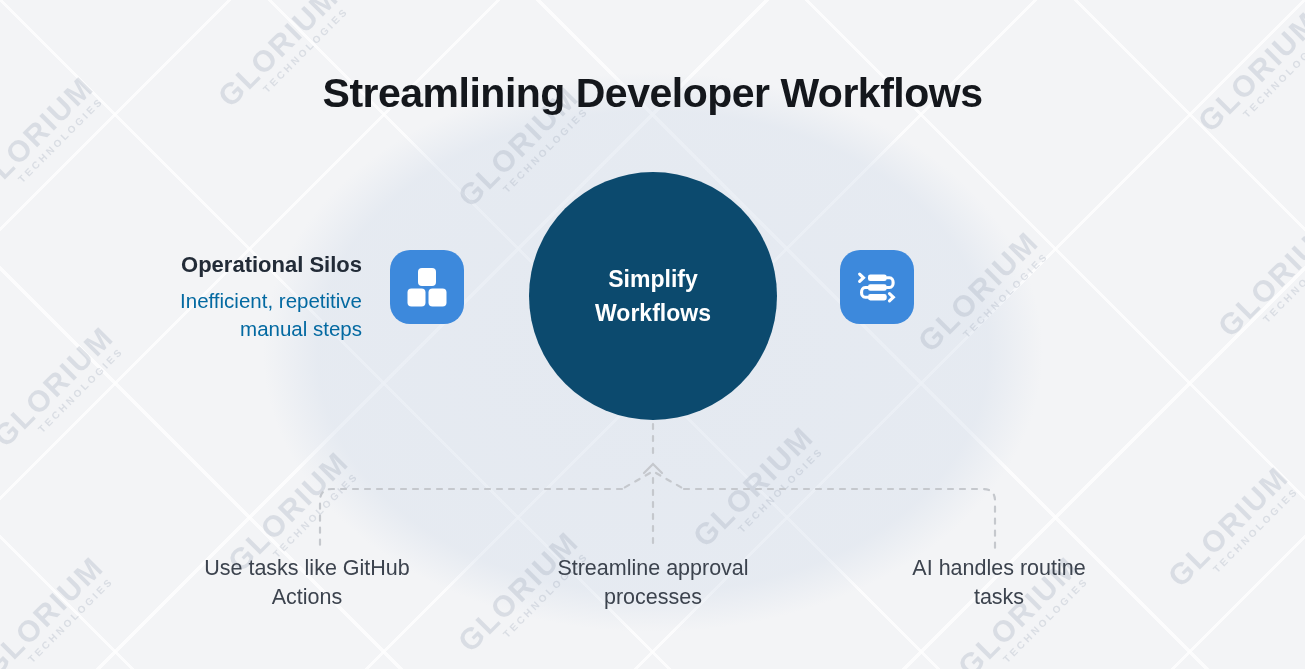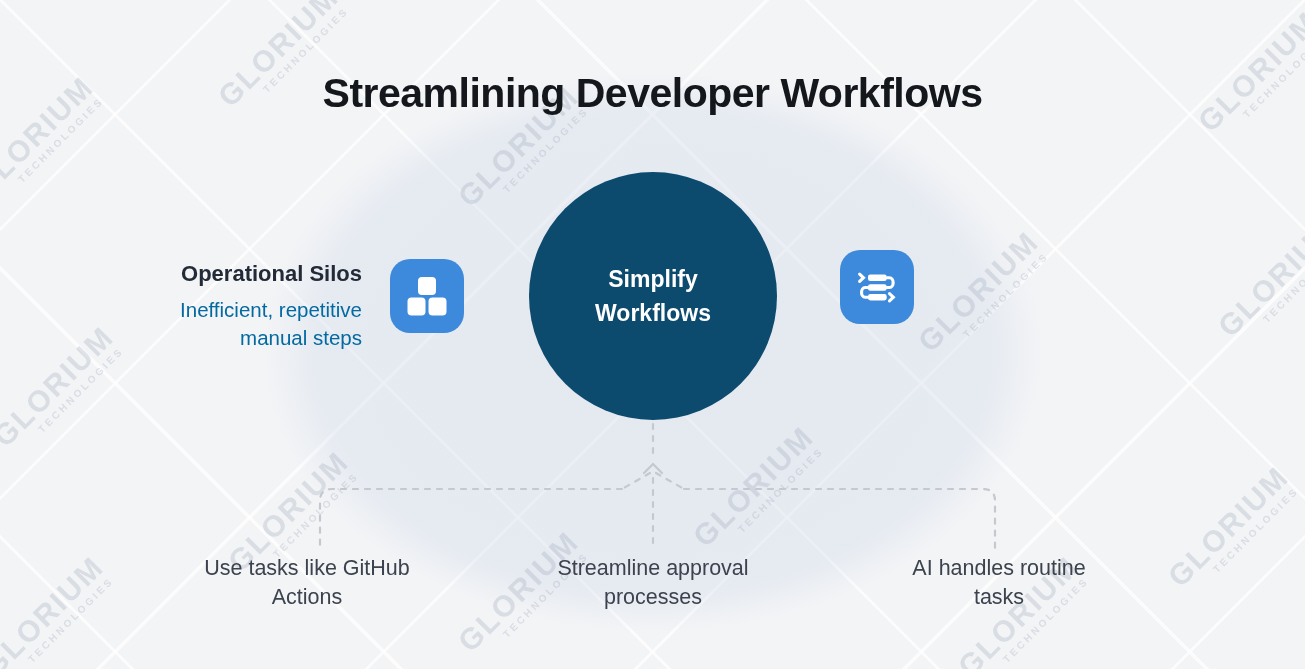--- a/index.html
+++ b/index.html
@@ -57,21 +57,21 @@
     position:absolute;left:529px;top:172px;width:248px;height:248px;
     border-radius:50%;
     background:#0c4a6e;
     display:flex;align-items:center;justify-content:center;
   }
   .circle .lbl{
     width:150px;text-align:center;
     color:#ffffff;font-size:23px;font-weight:700;line-height:34px;
   }
   .card{position:absolute;display:flex;align-items:flex-start;}
-  .card-left{left:138px;top:250px;flex-direction:row;margin-top:9px;}
+  .card-left{left:138px;top:250px;flex-direction:row;}
   .card-right{left:840px;top:250px;flex-direction:row;}
   .icon-tile{
     width:74px;height:74px;border-radius:20px;
     background:#3d89dc;
     flex:0 0 auto;
     display:flex;align-items:center;justify-content:center;
   }
   .card-left .icon-tile{margin-left:28px;}
   .card-right .icon-tile{margin-right:28px;}
   .card-text{padding-top:2px;}

